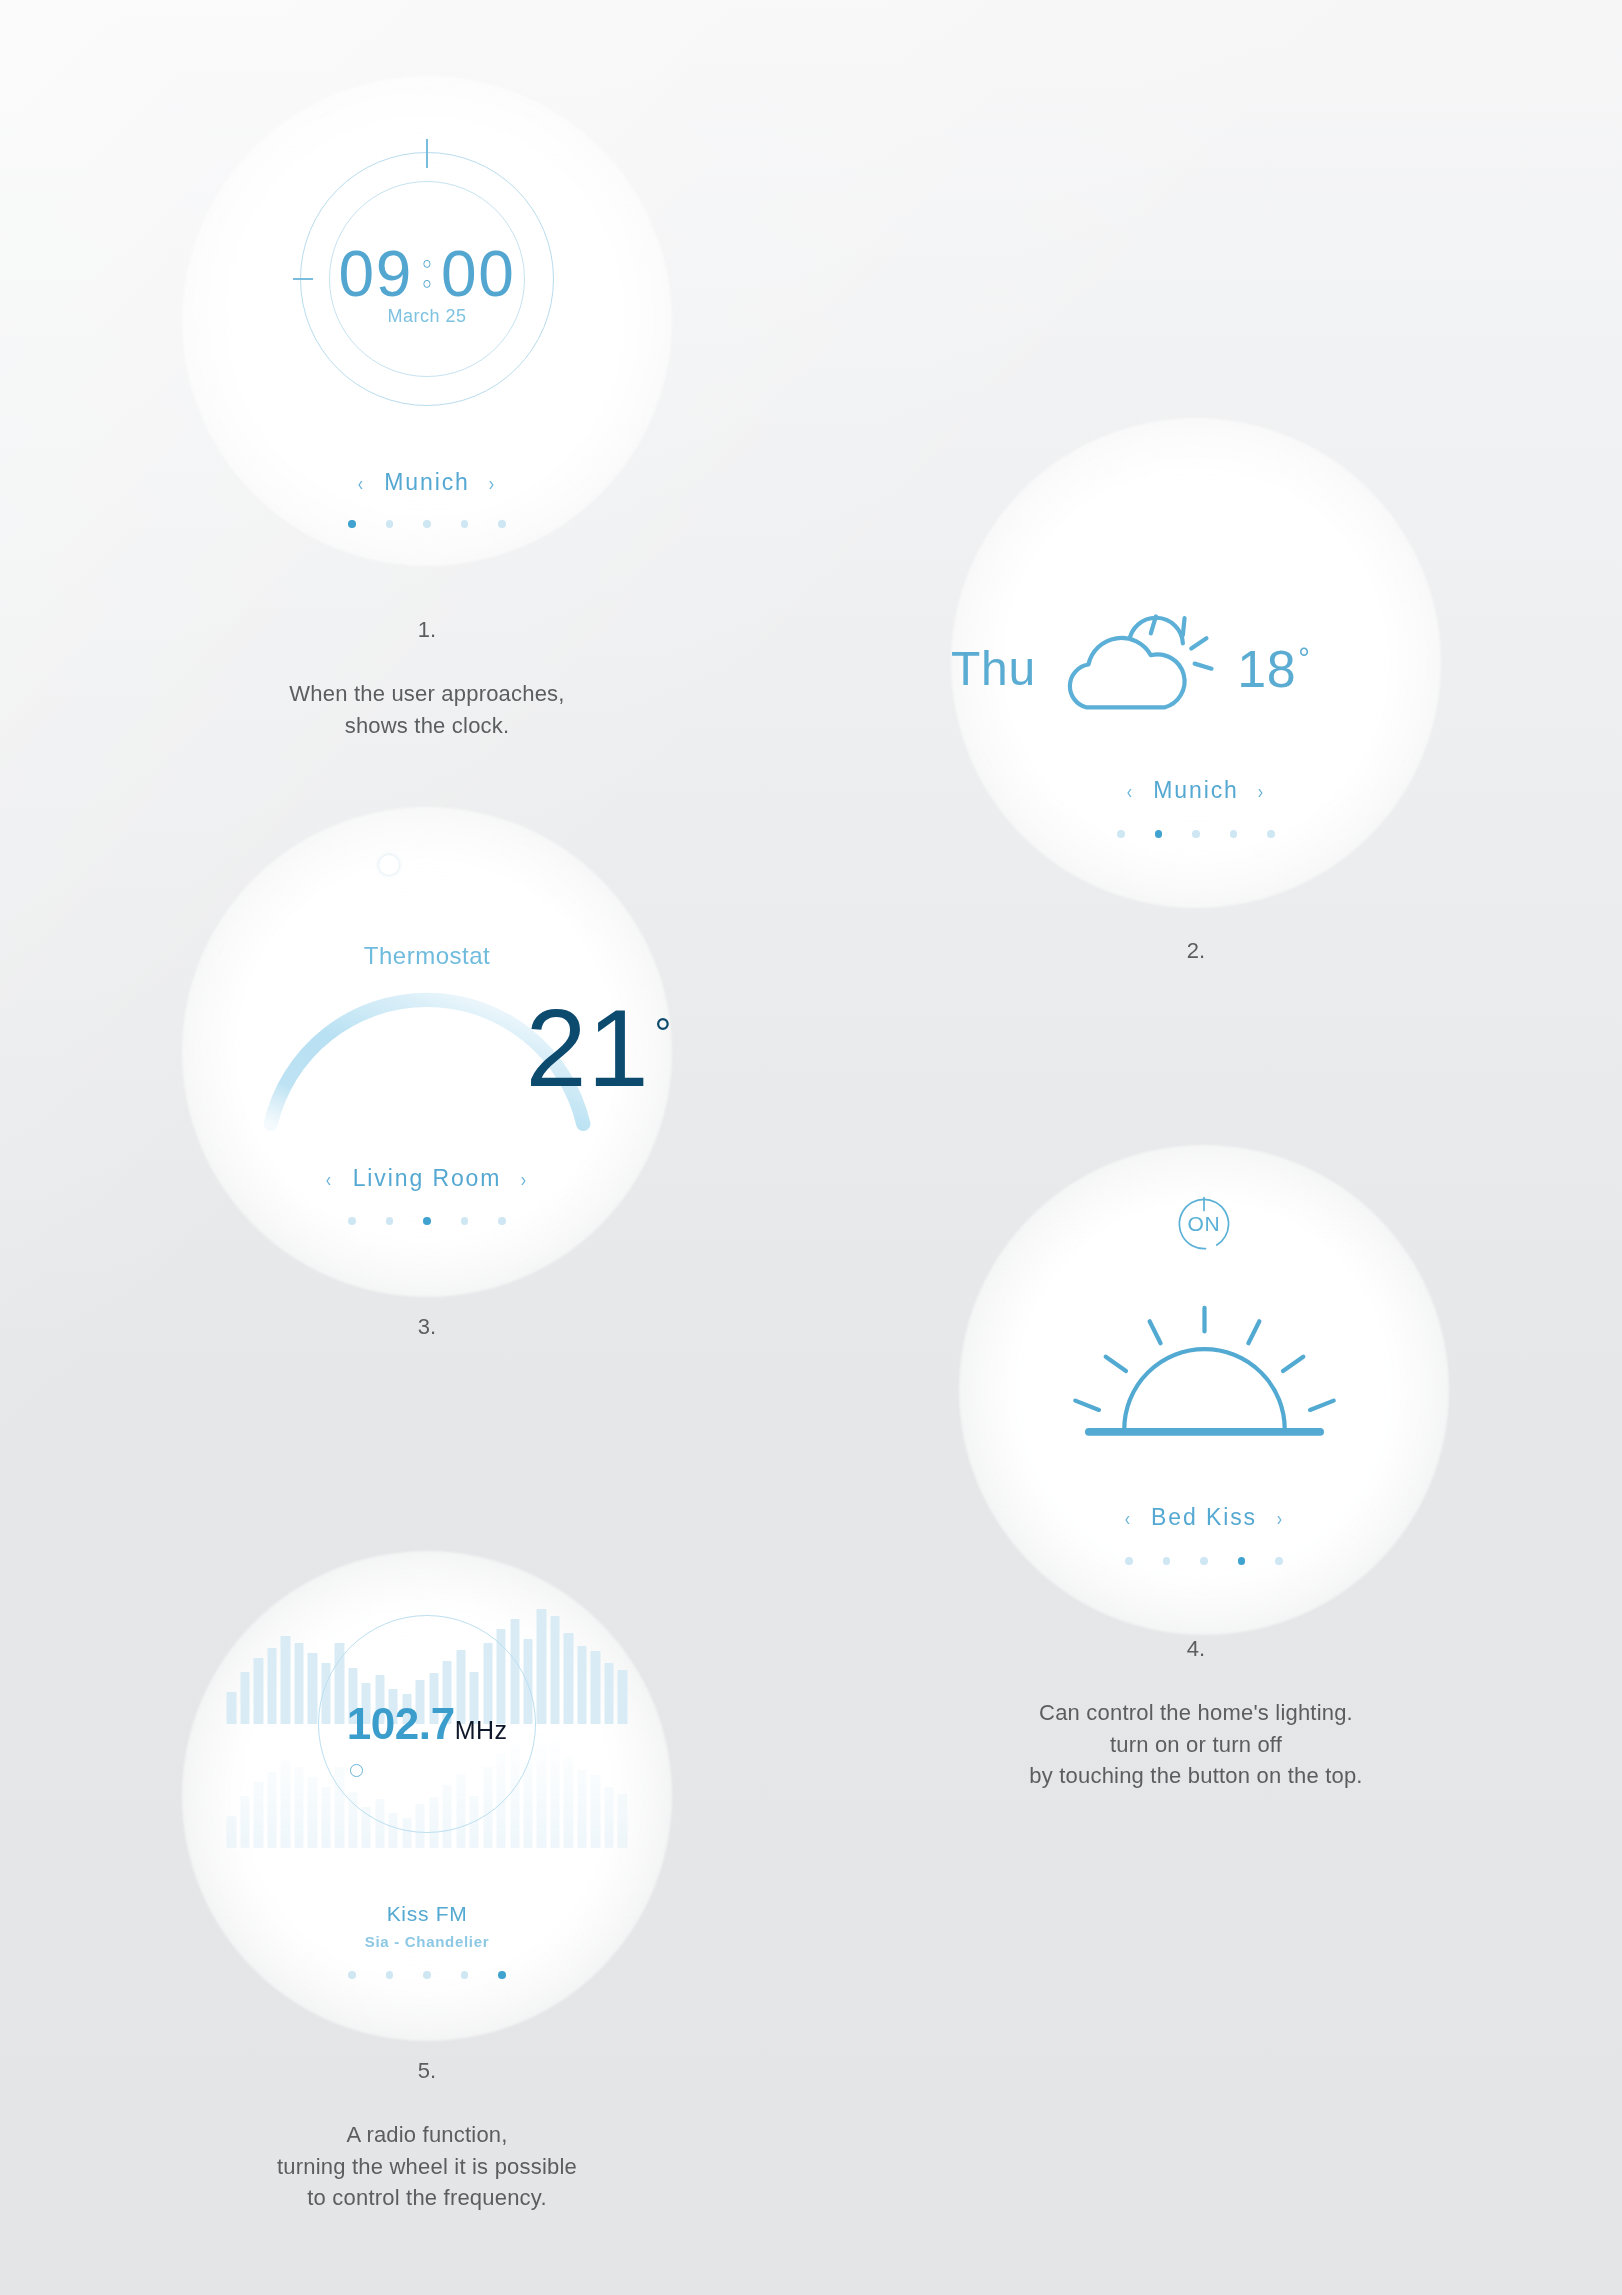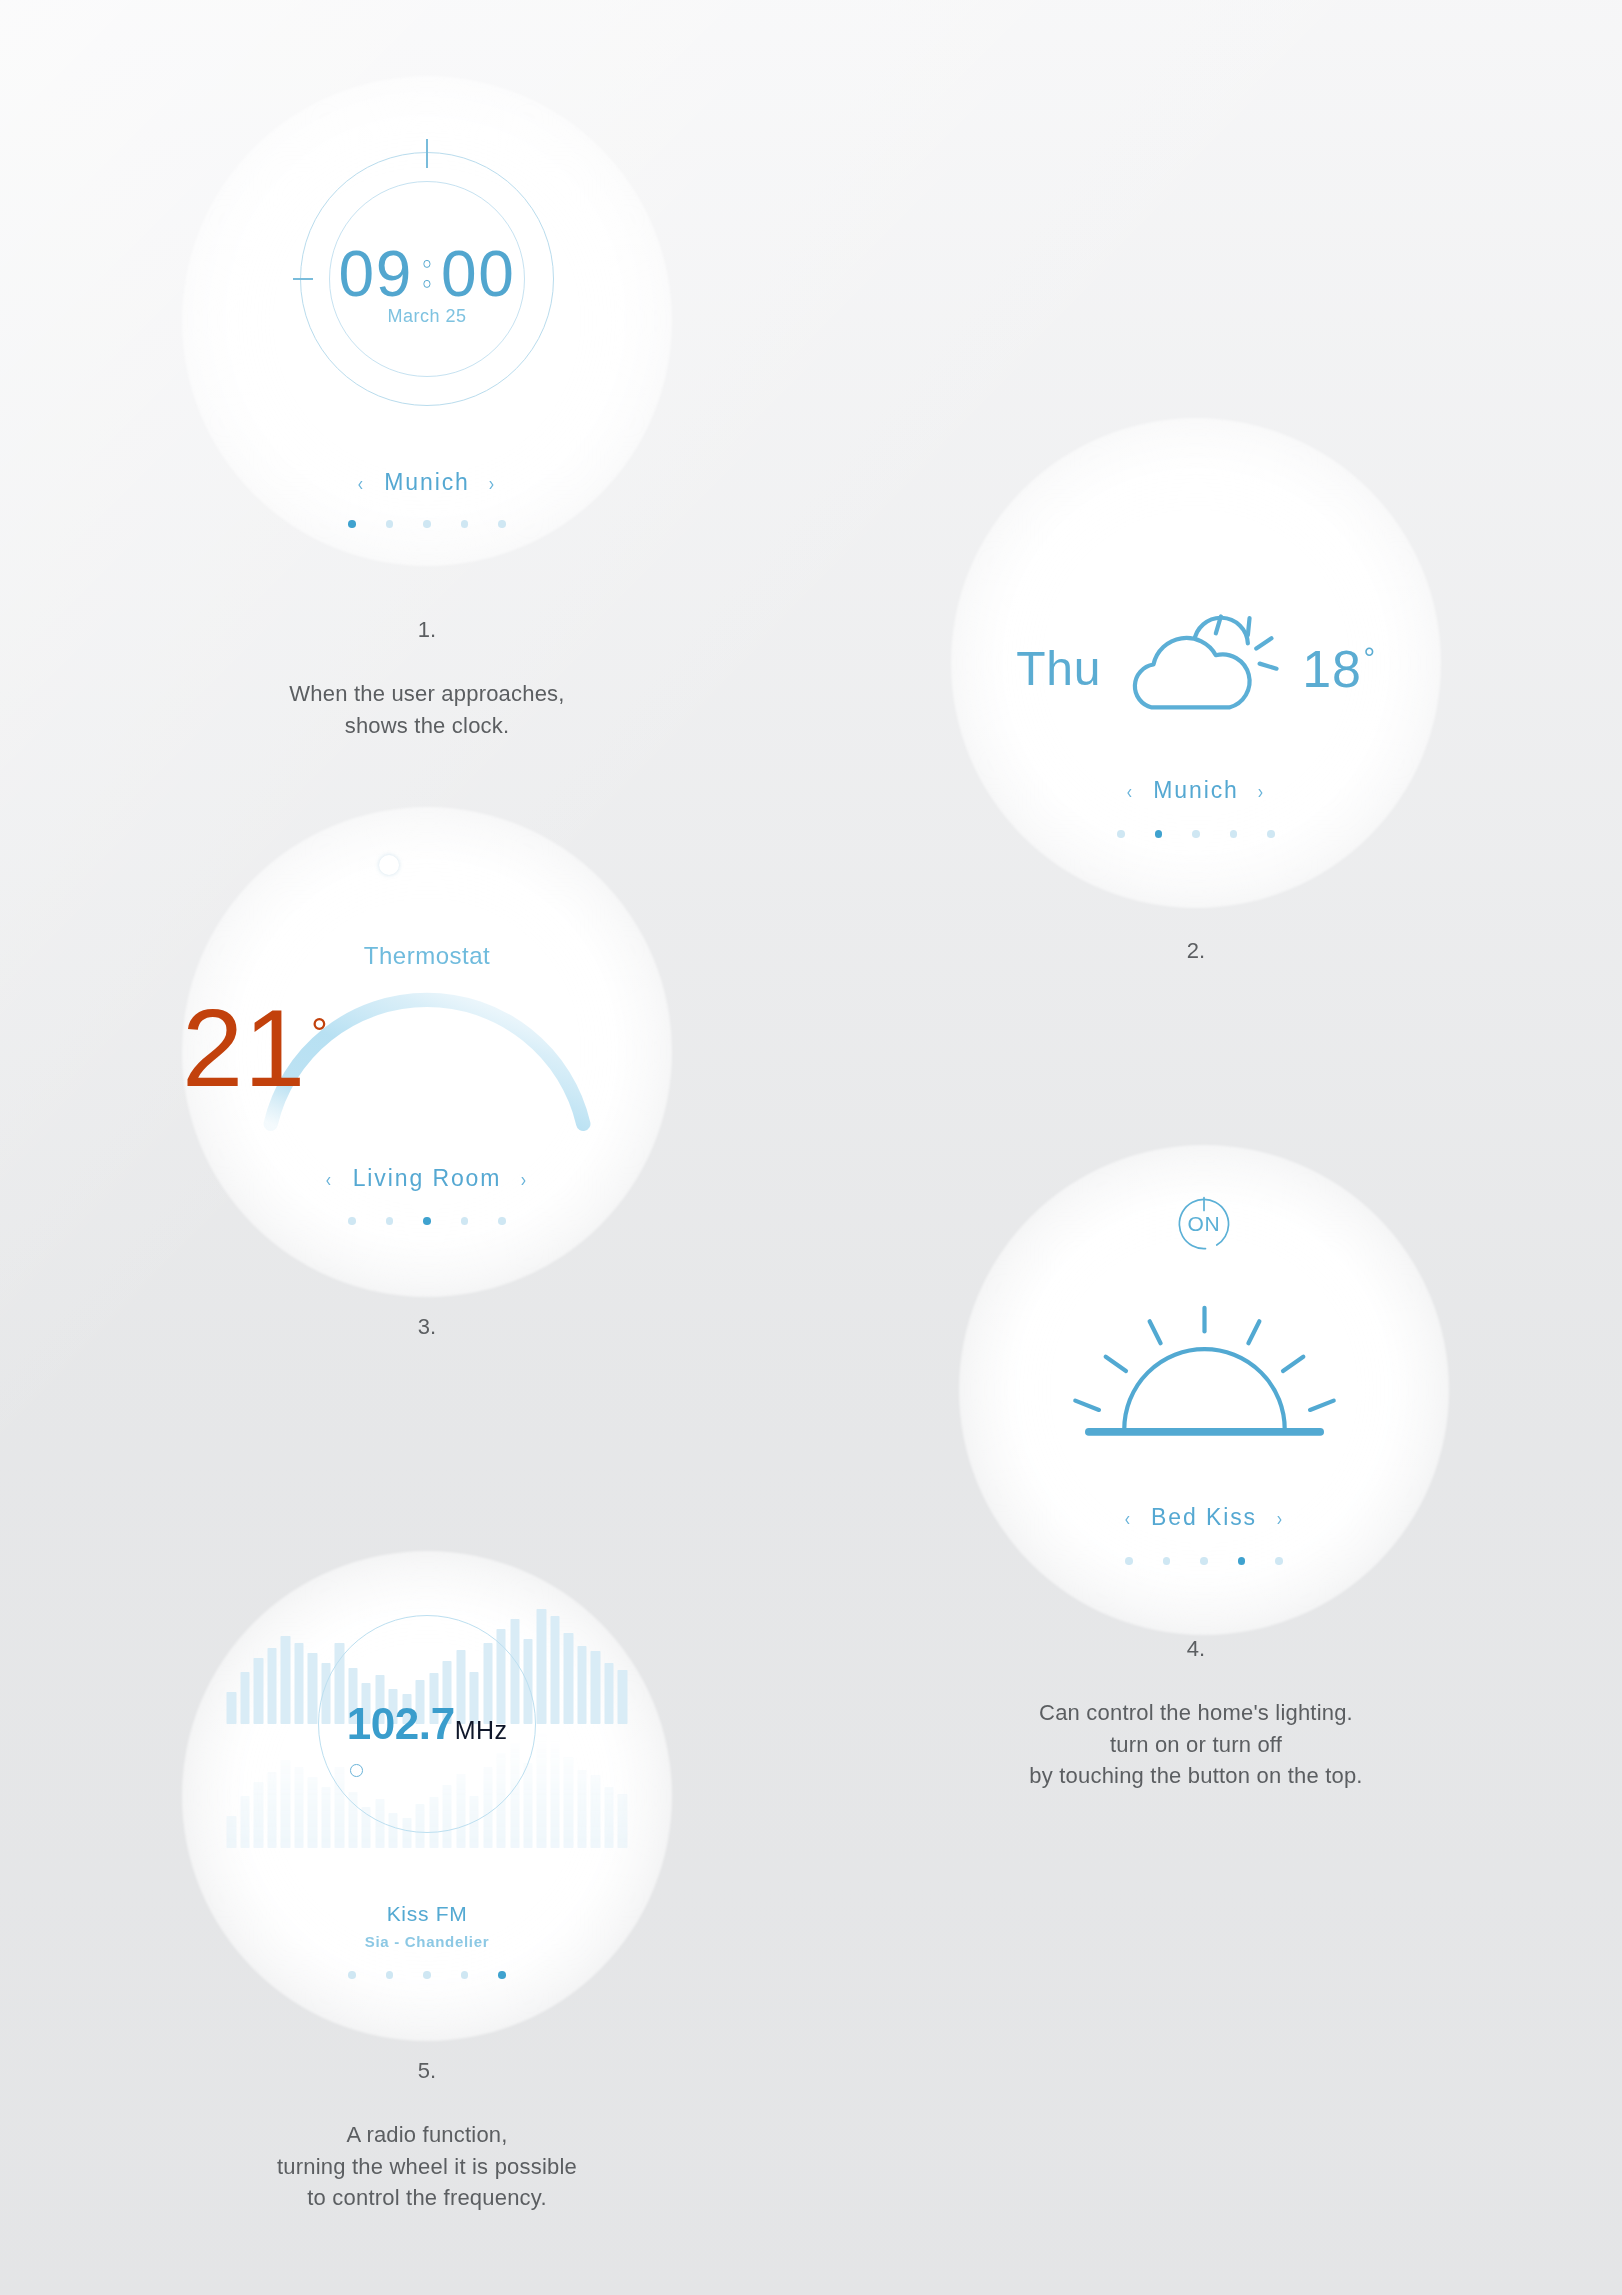--- a/index.html
+++ b/index.html
@@ -165,34 +165,34 @@
 
   
   .w-time {
     position: absolute; left: 0; width: 100%; text-align: center;
     font-size: 28px; color: #6fb9db; font-weight: 300; letter-spacing: 2.5px;
   }
   .w-time .cc { display:inline-flex; flex-direction:column; gap:5px; vertical-align:middle; margin:0 4.2px; }
   .w-time .cc i { width:4.2px; height:4.2px; border-radius:50%; border:1.3px solid #6fb9db; display:block; }
   .w-main {
     position: absolute; left: 0; width: 100%;
-    display: flex; align-items: center; justify-content: center; gap: 20px;
+    display: flex; align-items: center; gap: 20px;
   }
   .w-day  { font-size: 48px; color: #5bacd2; font-weight: 300; letter-spacing: 0.8px; }
   .w-temp { font-size: 52px; color: #5bacd2; font-weight: 300; letter-spacing: 0.8px; white-space: nowrap; }
   .w-temp sup { font-size: 29px; vertical-align: super; line-height: 0; margin-left: 1.7px; }
 
   
   .t-label {
     position: absolute; left: 0; width: 100%; text-align: center;
     font-size: 24px; color: #6fbbdd; font-weight: 400; letter-spacing: 0.5px;
   }
   .t-value {
-    position: absolute; left: 0; width: 100%; text-align: left;
-    font-size: 110px; color: #c2410c; font-weight: 300; line-height: 1;
+    position: absolute; left: 0; width: 100%; text-align: right;
+    font-size: 110px; color: #0c4a6e; font-weight: 300; line-height: 1;
     letter-spacing: 0.8px;
   }
   .t-value sup { font-size: 42px; vertical-align: super; line-height: 0; margin-left: 5px; }
   .t-knob {
     position: absolute;
     width: 20px; height: 20px; border-radius: 50%;
     background: #ffffff;
     box-shadow: 0 0 4.2px rgba(120,175,205,0.35);
   }
 

